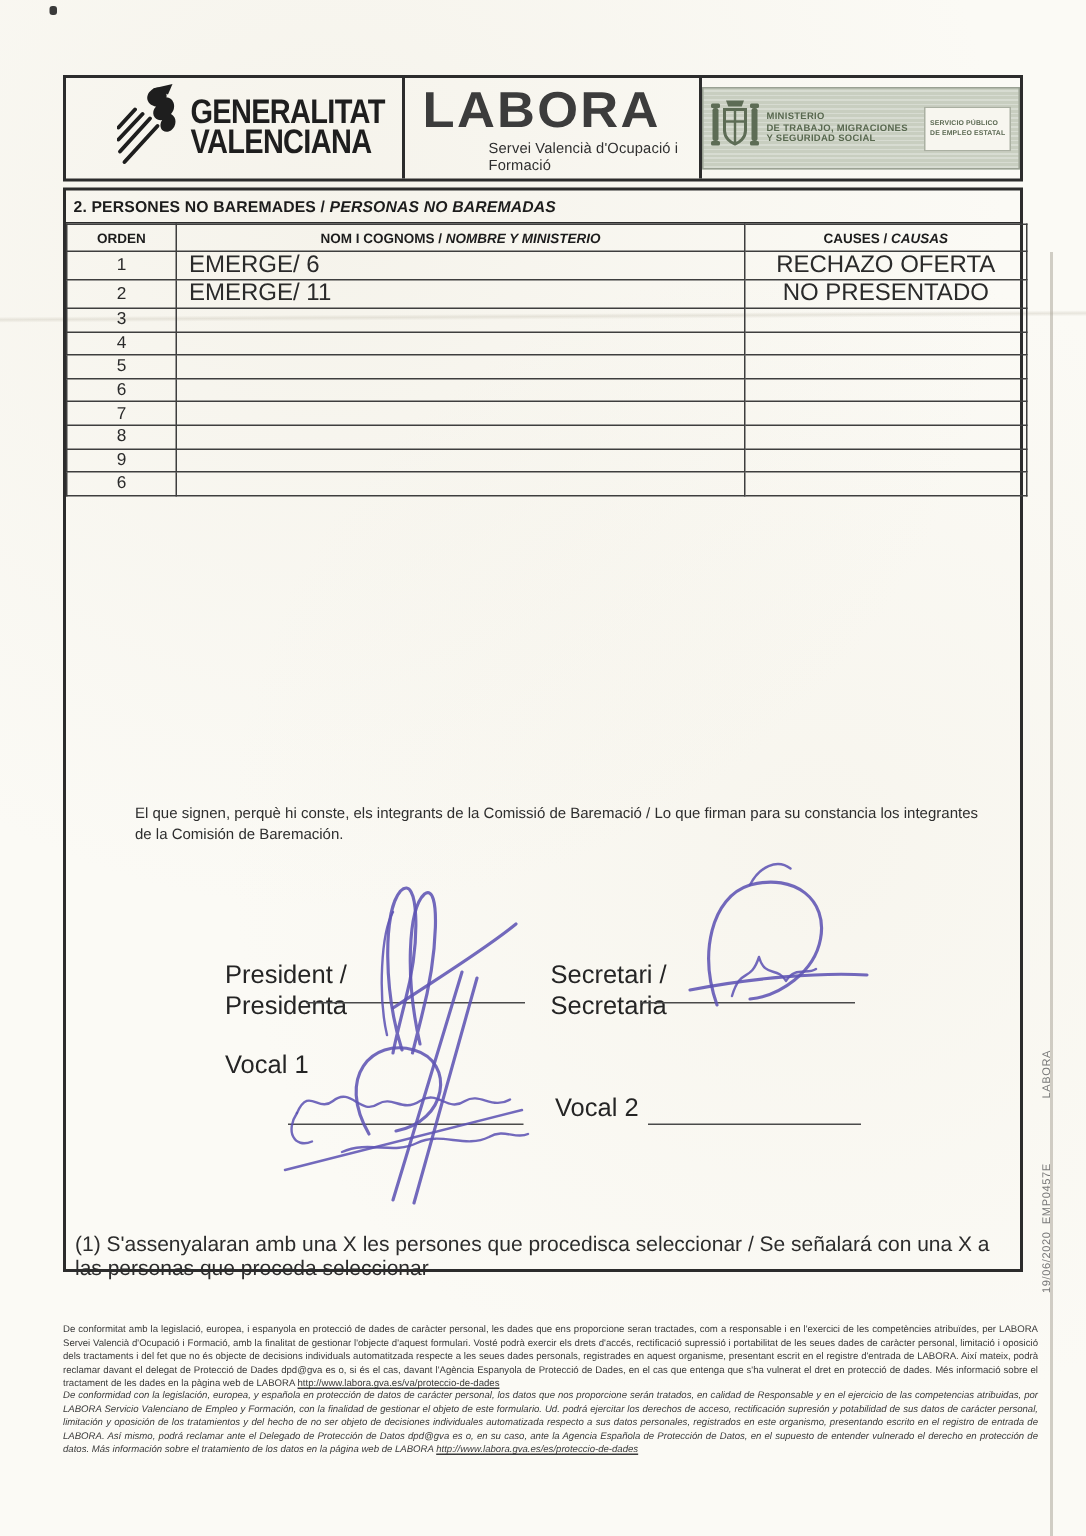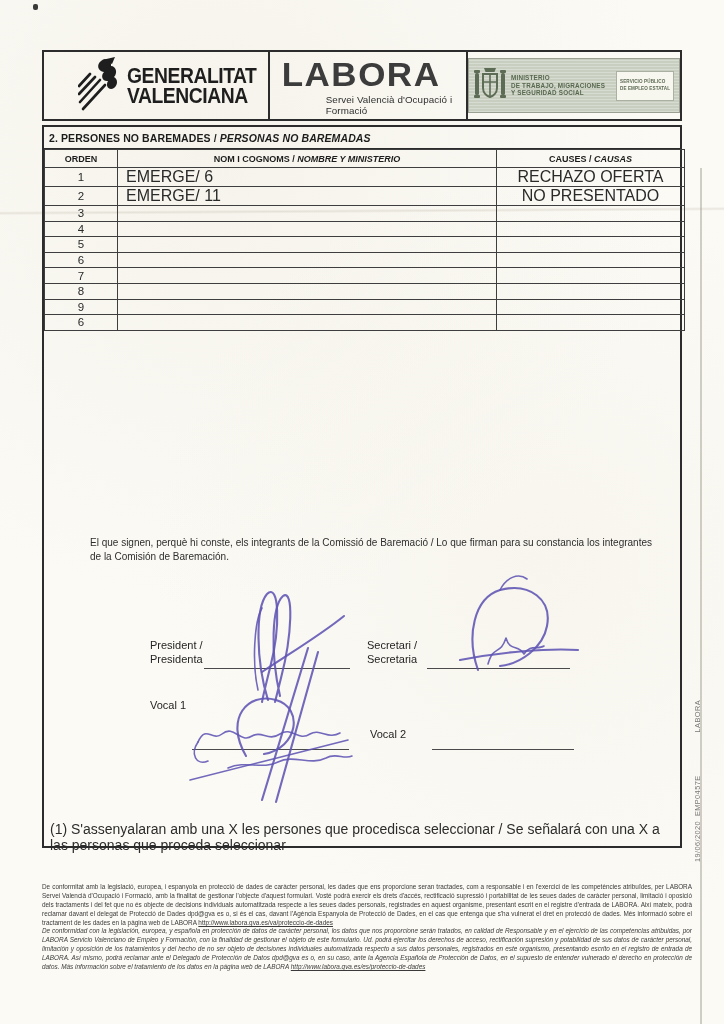--- a/index.html
+++ b/index.html
@@ -68,21 +68,21 @@
   .col-nom { width: 379px; }
   .col-causes { width: 188px; }
   td.cell-orden { text-align: center; font-size: 11.5px; color: #2a2a2a; }
   td.cell-nom { padding-left: 8px; color: #2a2a2a; }
   td.cell-causa { text-align: center; color: #2a2a2a; }
 
   .statement {
     position: absolute; left: 46px; top: 409px; width: 562px;
     font-size: 10px; line-height: 1.38; color: #2e2e2e;
   }
-  .sig-label { position: absolute; font-size: 11px; color: #252525; line-height: 1.25; }
+  .sig-label { position: absolute; font-size: 17px; color: #252525; line-height: 1.25; }
   .sig-line { position: absolute; height: 1px; border-bottom: 1.2px solid #4a4a4a; }
   .footnote { position: absolute; left: 6px; top: 694px; font-size: 14px; color: #2c2c2c; }
 
   
   .sig-overlay { position: absolute; inset: 0; pointer-events: none; }
   .sig-overlay path { fill: none; stroke: #5f54b4; stroke-width: 2.1; stroke-linecap: round; stroke-linejoin: round; opacity: 0.88; }
   .sig-overlay path.thin { stroke-width: 1.6; }
 
   
   .legal {

